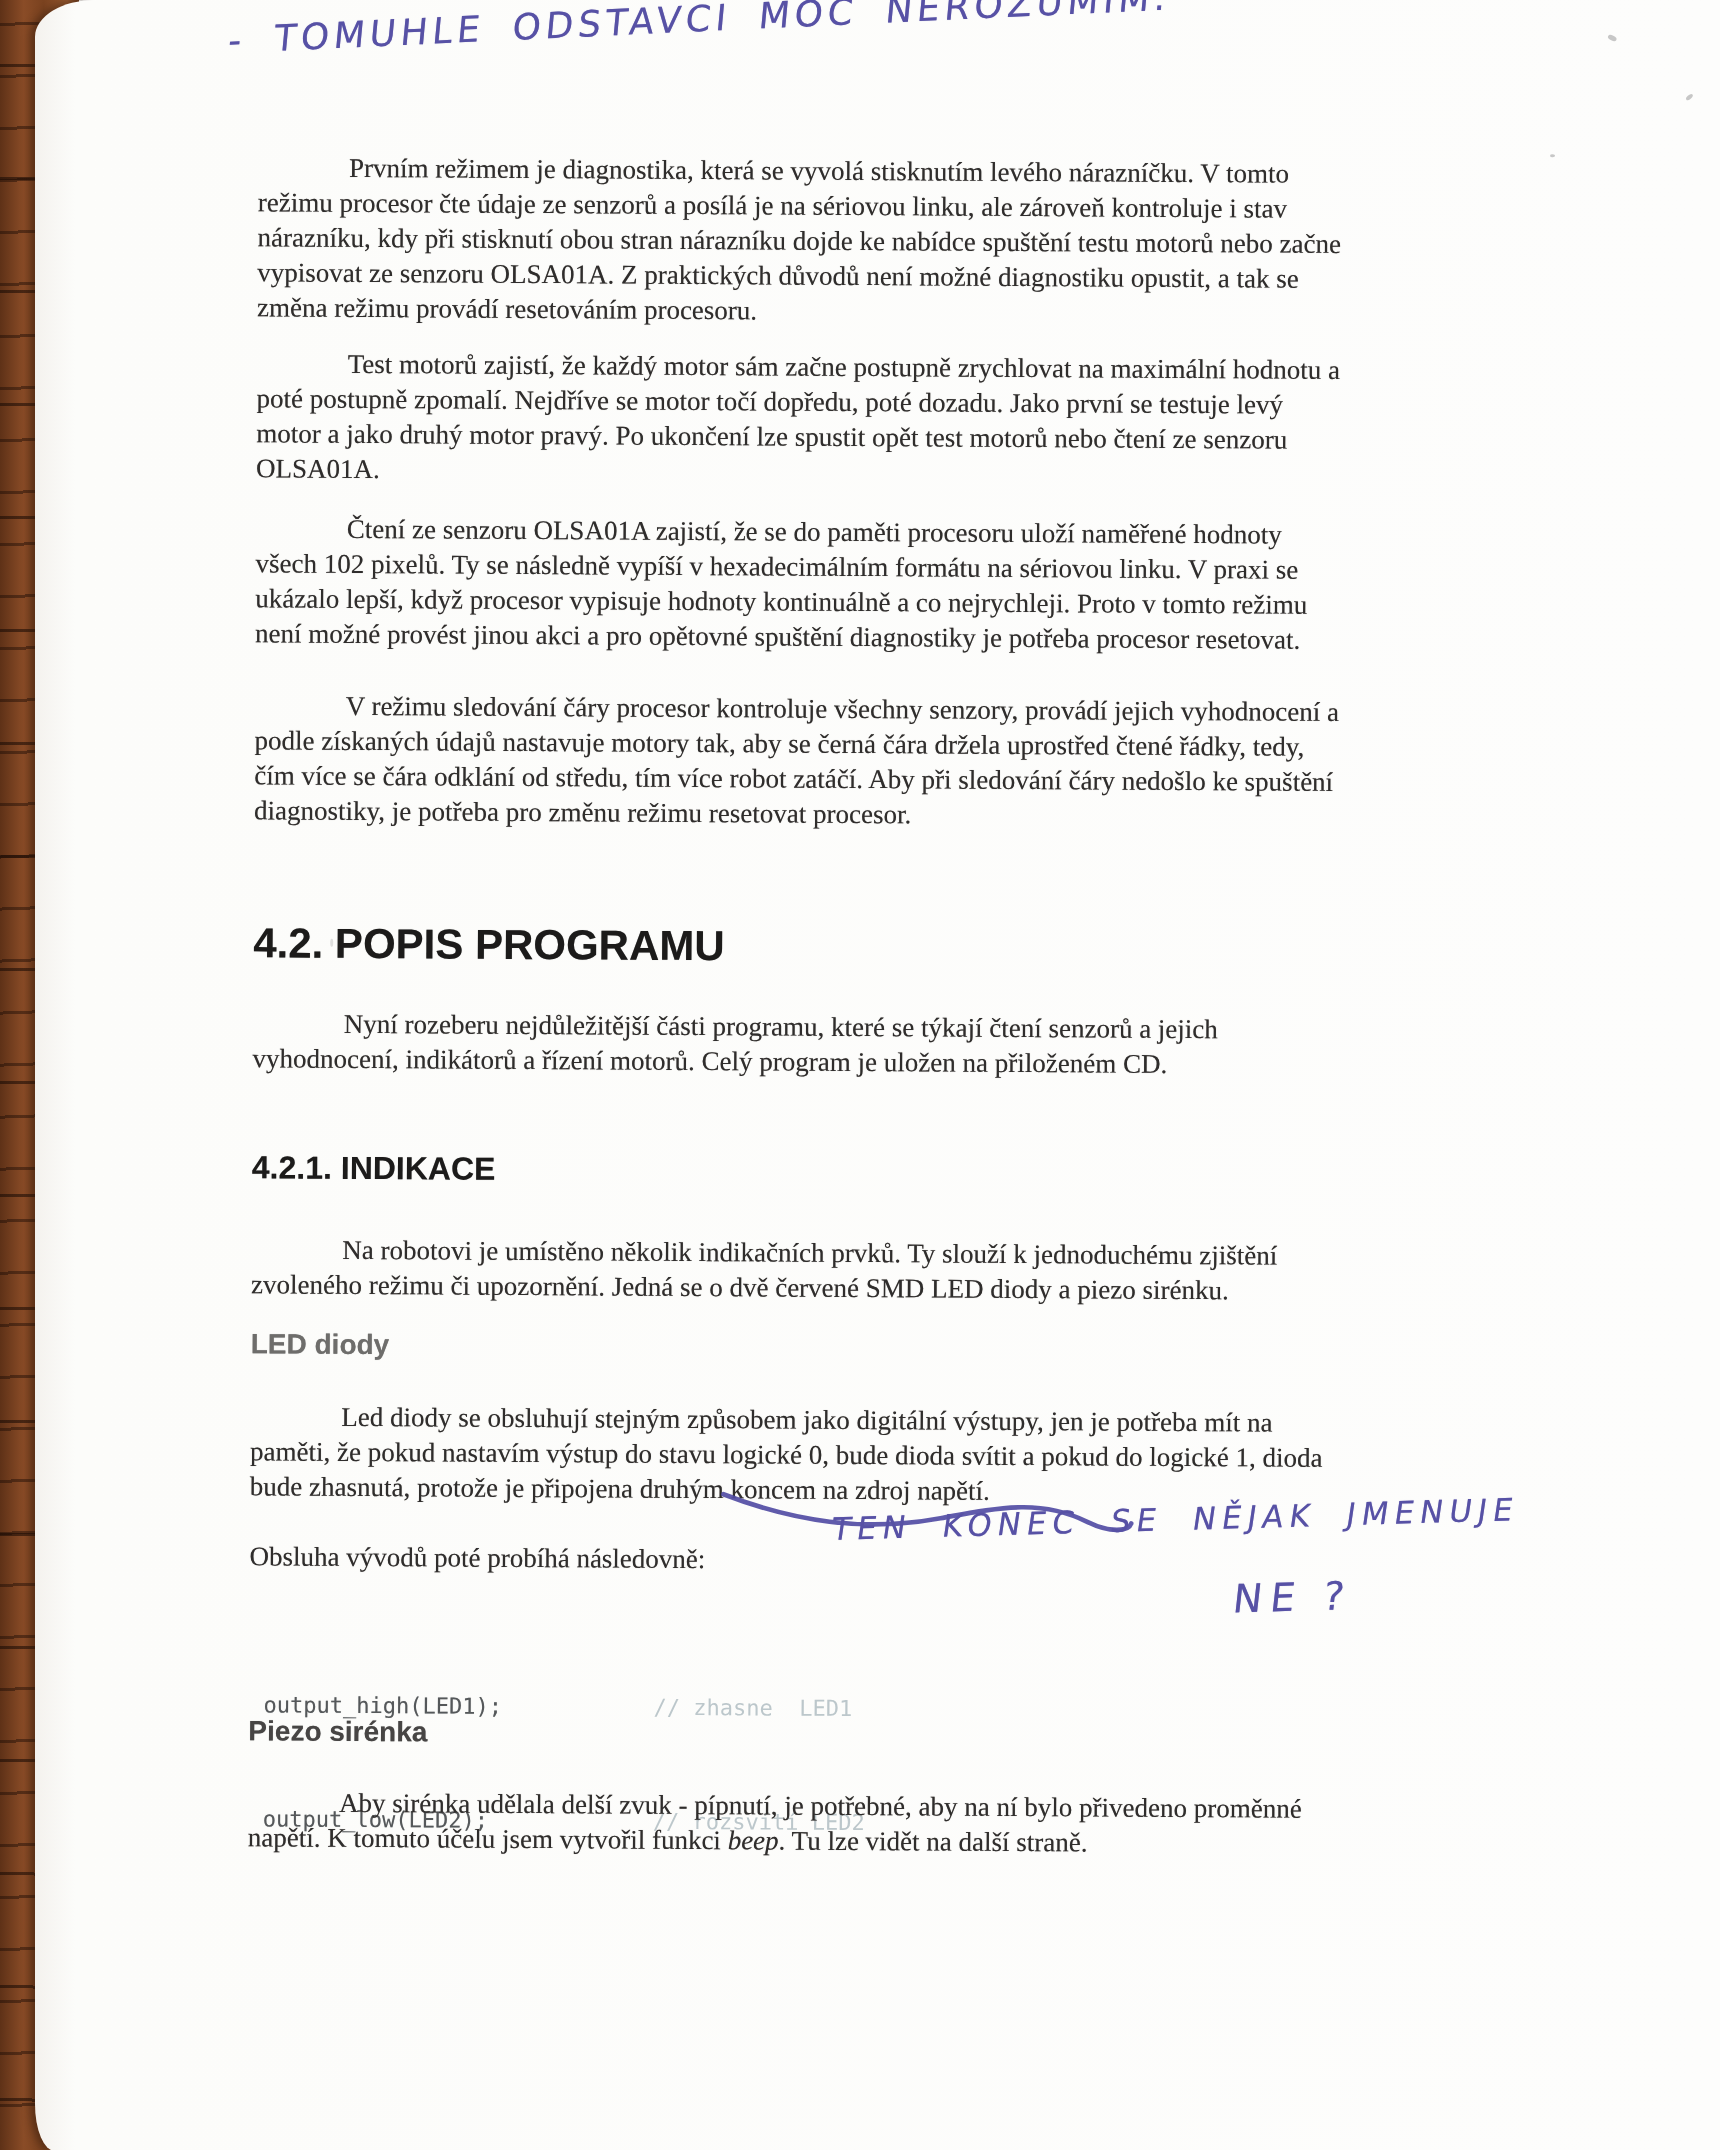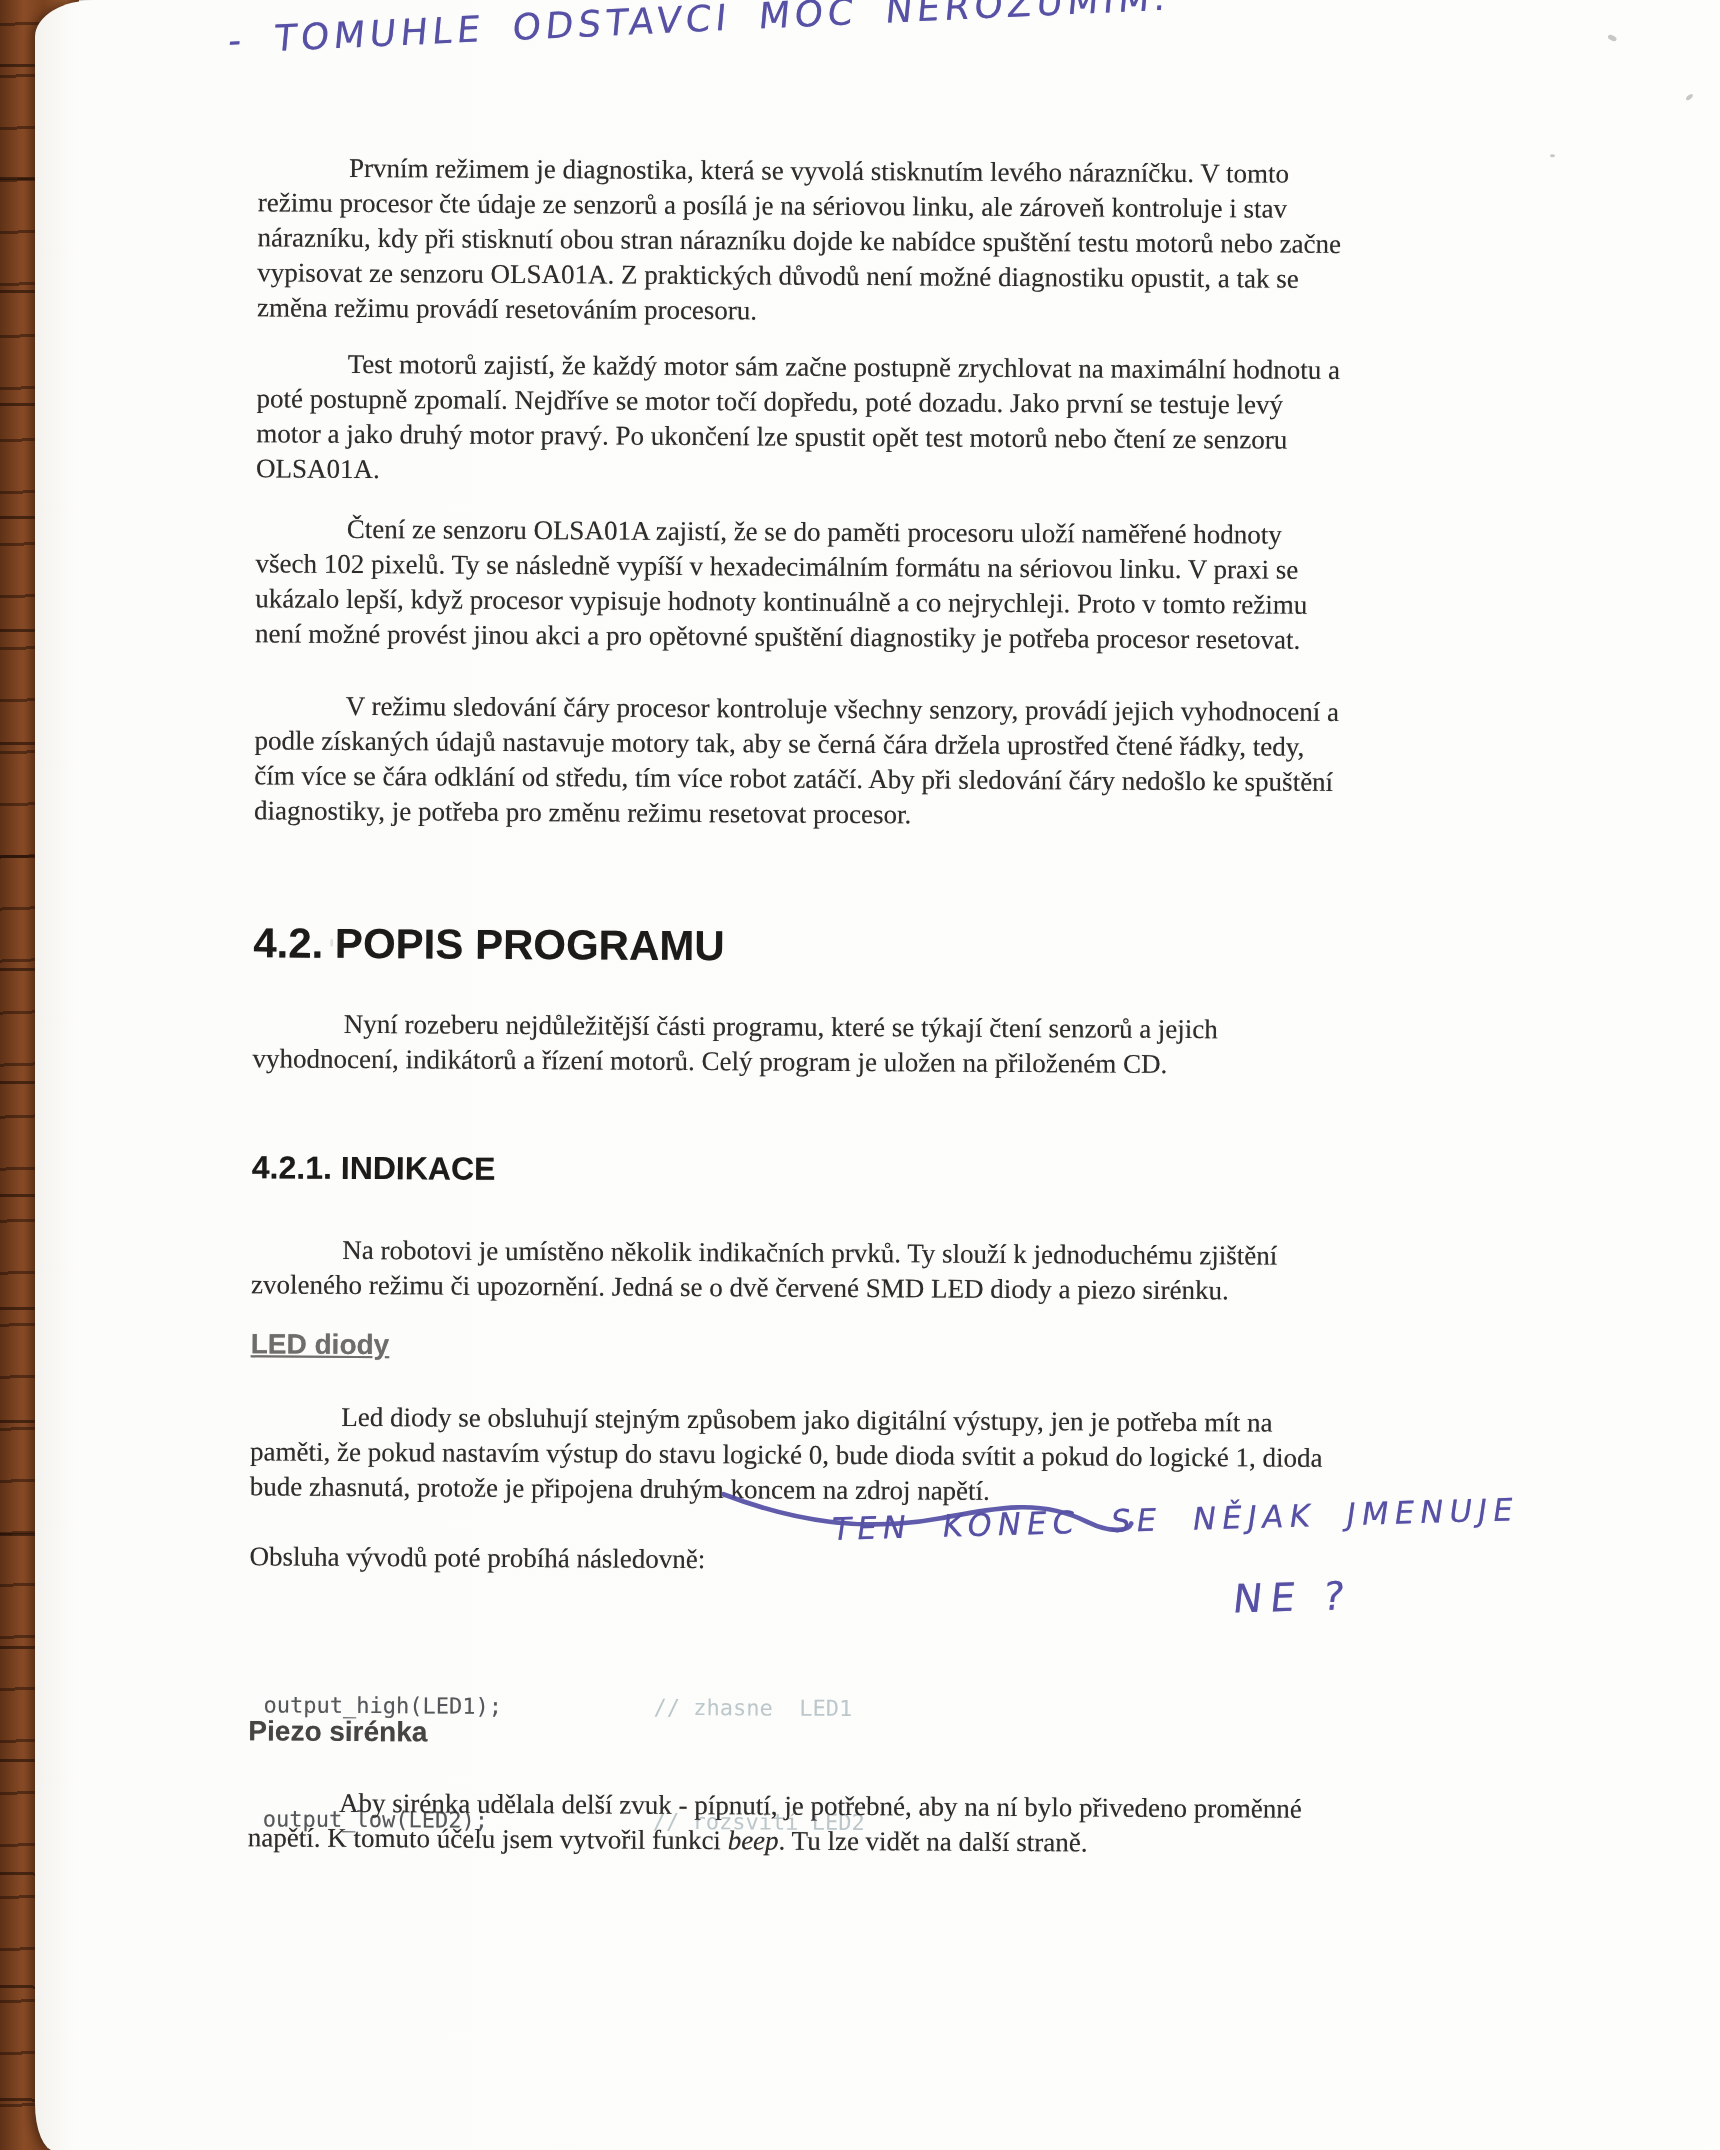--- a/index.html
+++ b/index.html
@@ -38,21 +38,21 @@
   }
   .indent{text-indent:91px;}
   .h-sans{
     position:absolute;left:259px;
     font-family:"Liberation Sans", sans-serif;font-weight:bold;color:#1c1b1a;
     text-shadow:0 0 0.7px rgba(0,0,0,.4);
     white-space:nowrap;
   }
   .h-main{font-size:42px;letter-spacing:0px;}
   .h-sub{font-size:32px;}
-  .h-minor{font-size:28px;color:#6e6d6b;text-decoration:underline;}
+  .h-minor{font-size:28px;color:#6e6d6b;}
   .h-minor2{font-size:28px;color:#474544;}
   .code-block{
     position:absolute;left:274px;
     font-family:"DejaVu Sans Mono","Liberation Mono",monospace;
     font-size:22px;line-height:38px;color:#55585a;
     text-shadow:0 0 0.7px rgba(90,95,100,.4);
     white-space:pre;
   }
   .code-line span.code{display:inline-block;width:390px;}
   .code-line span.comment{color:#bcc7cb;text-shadow:none;}

